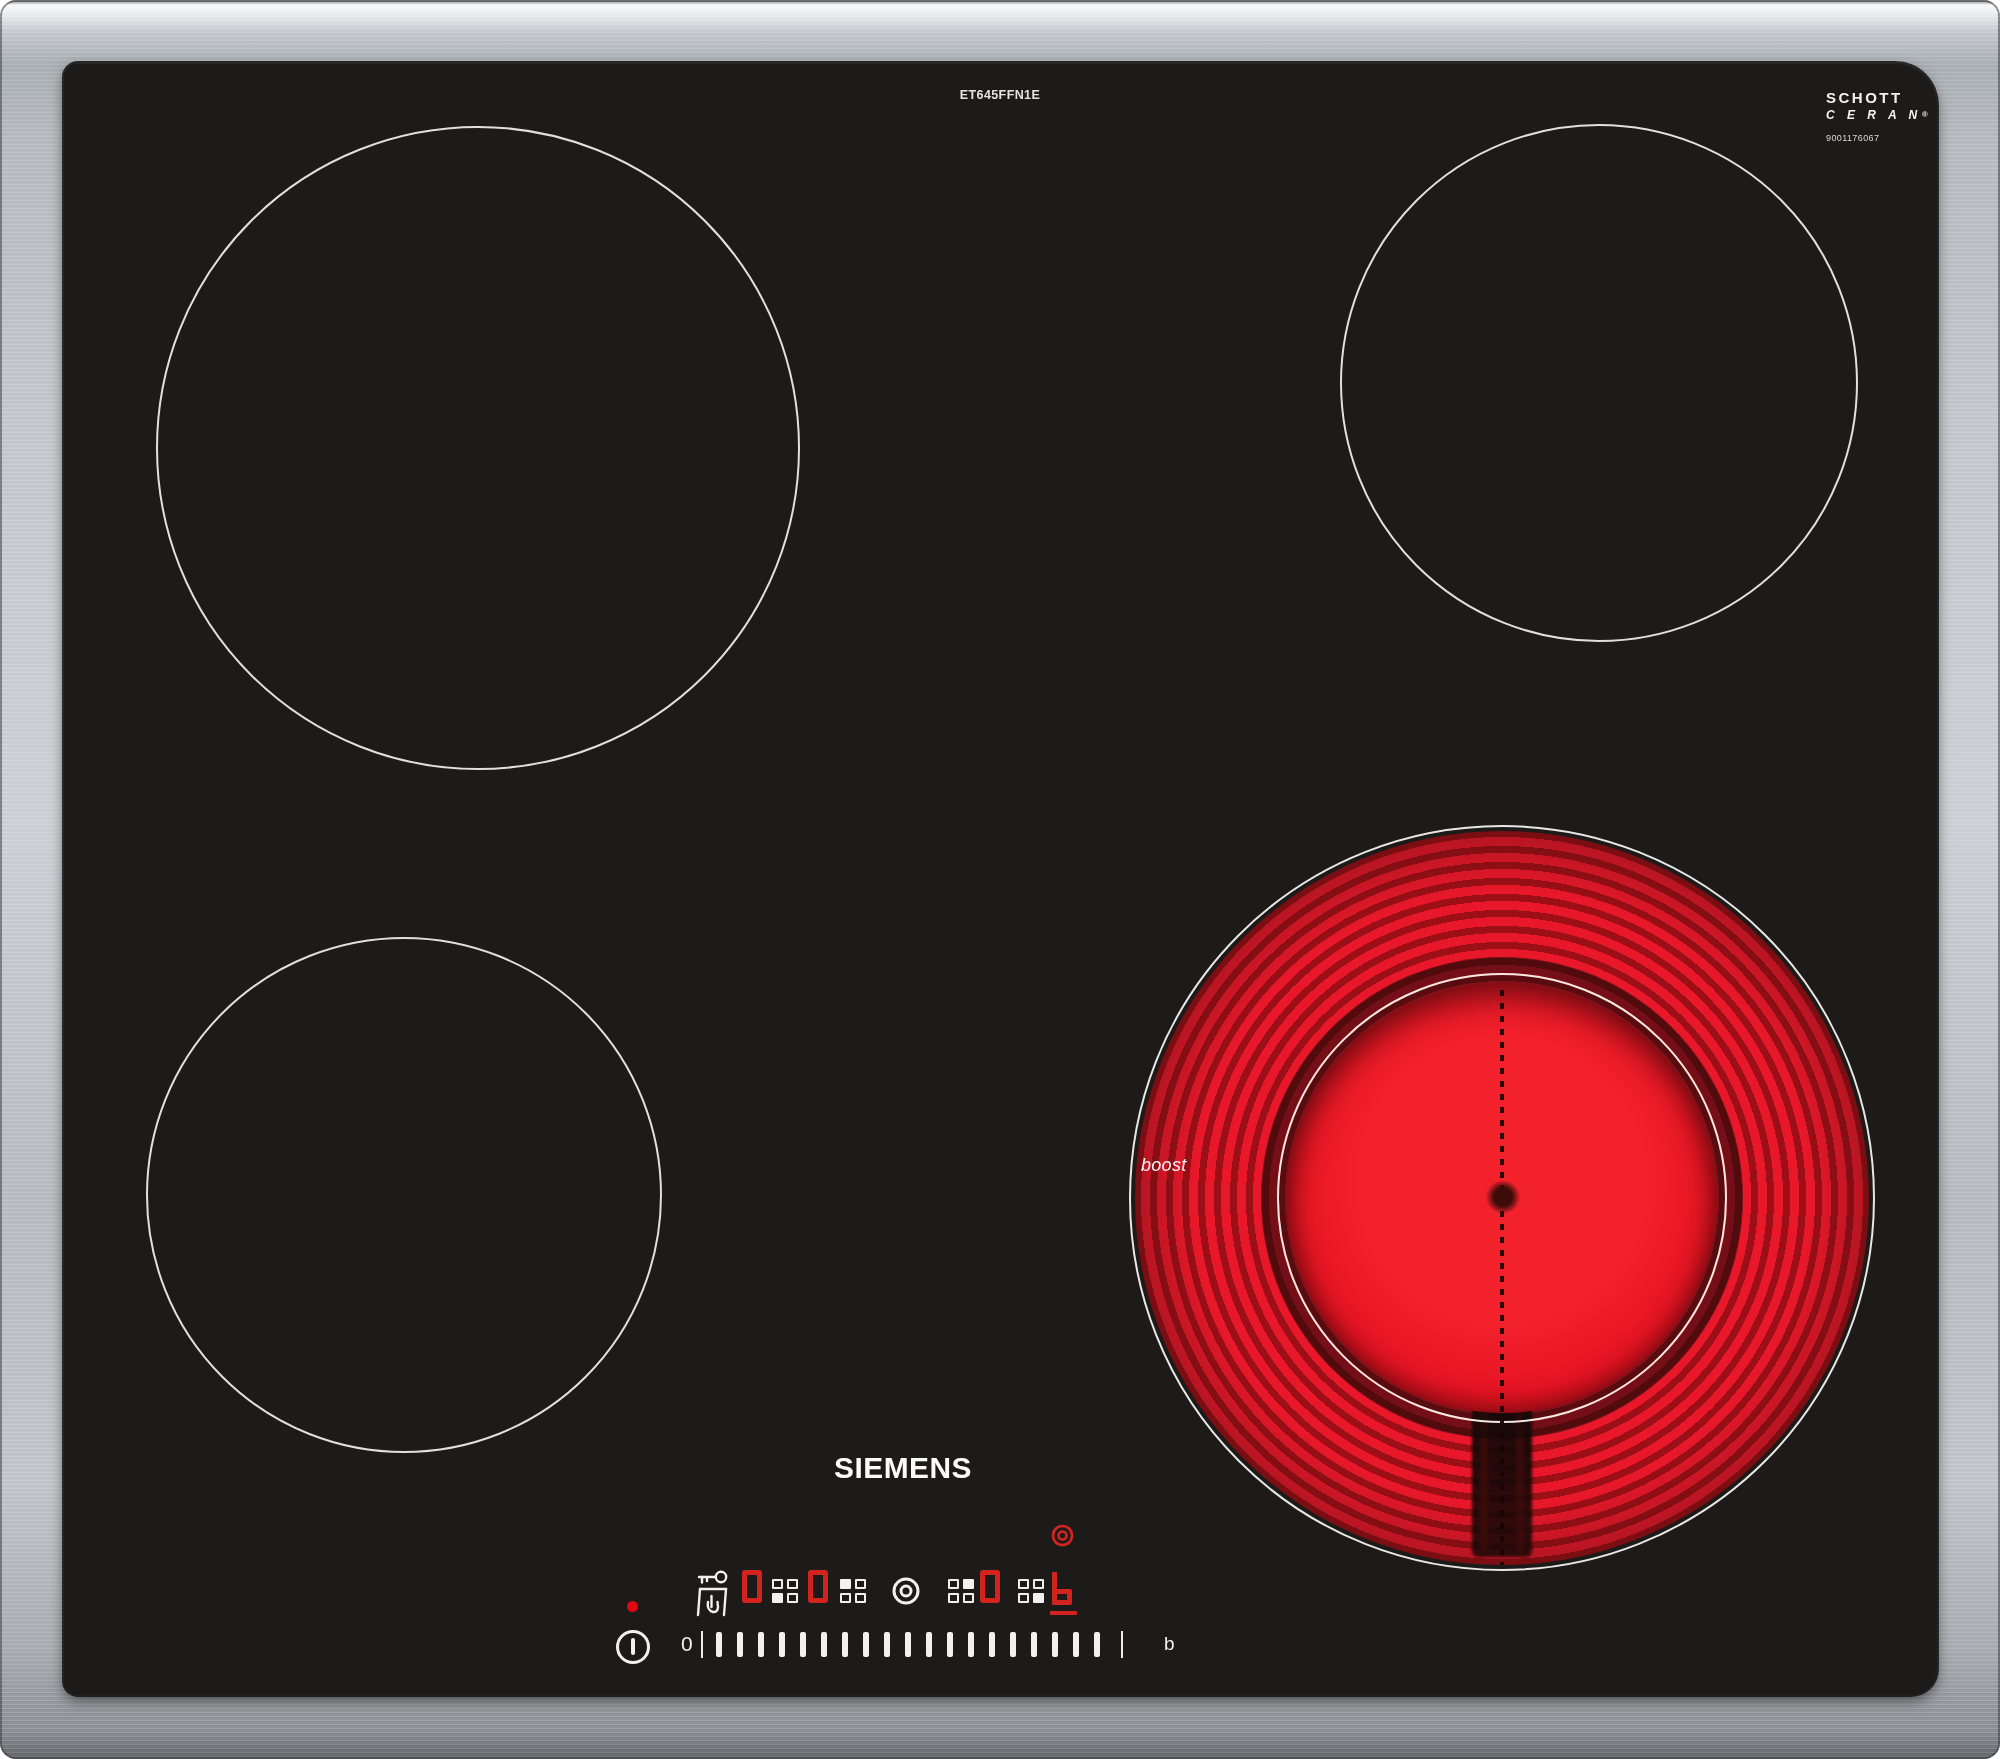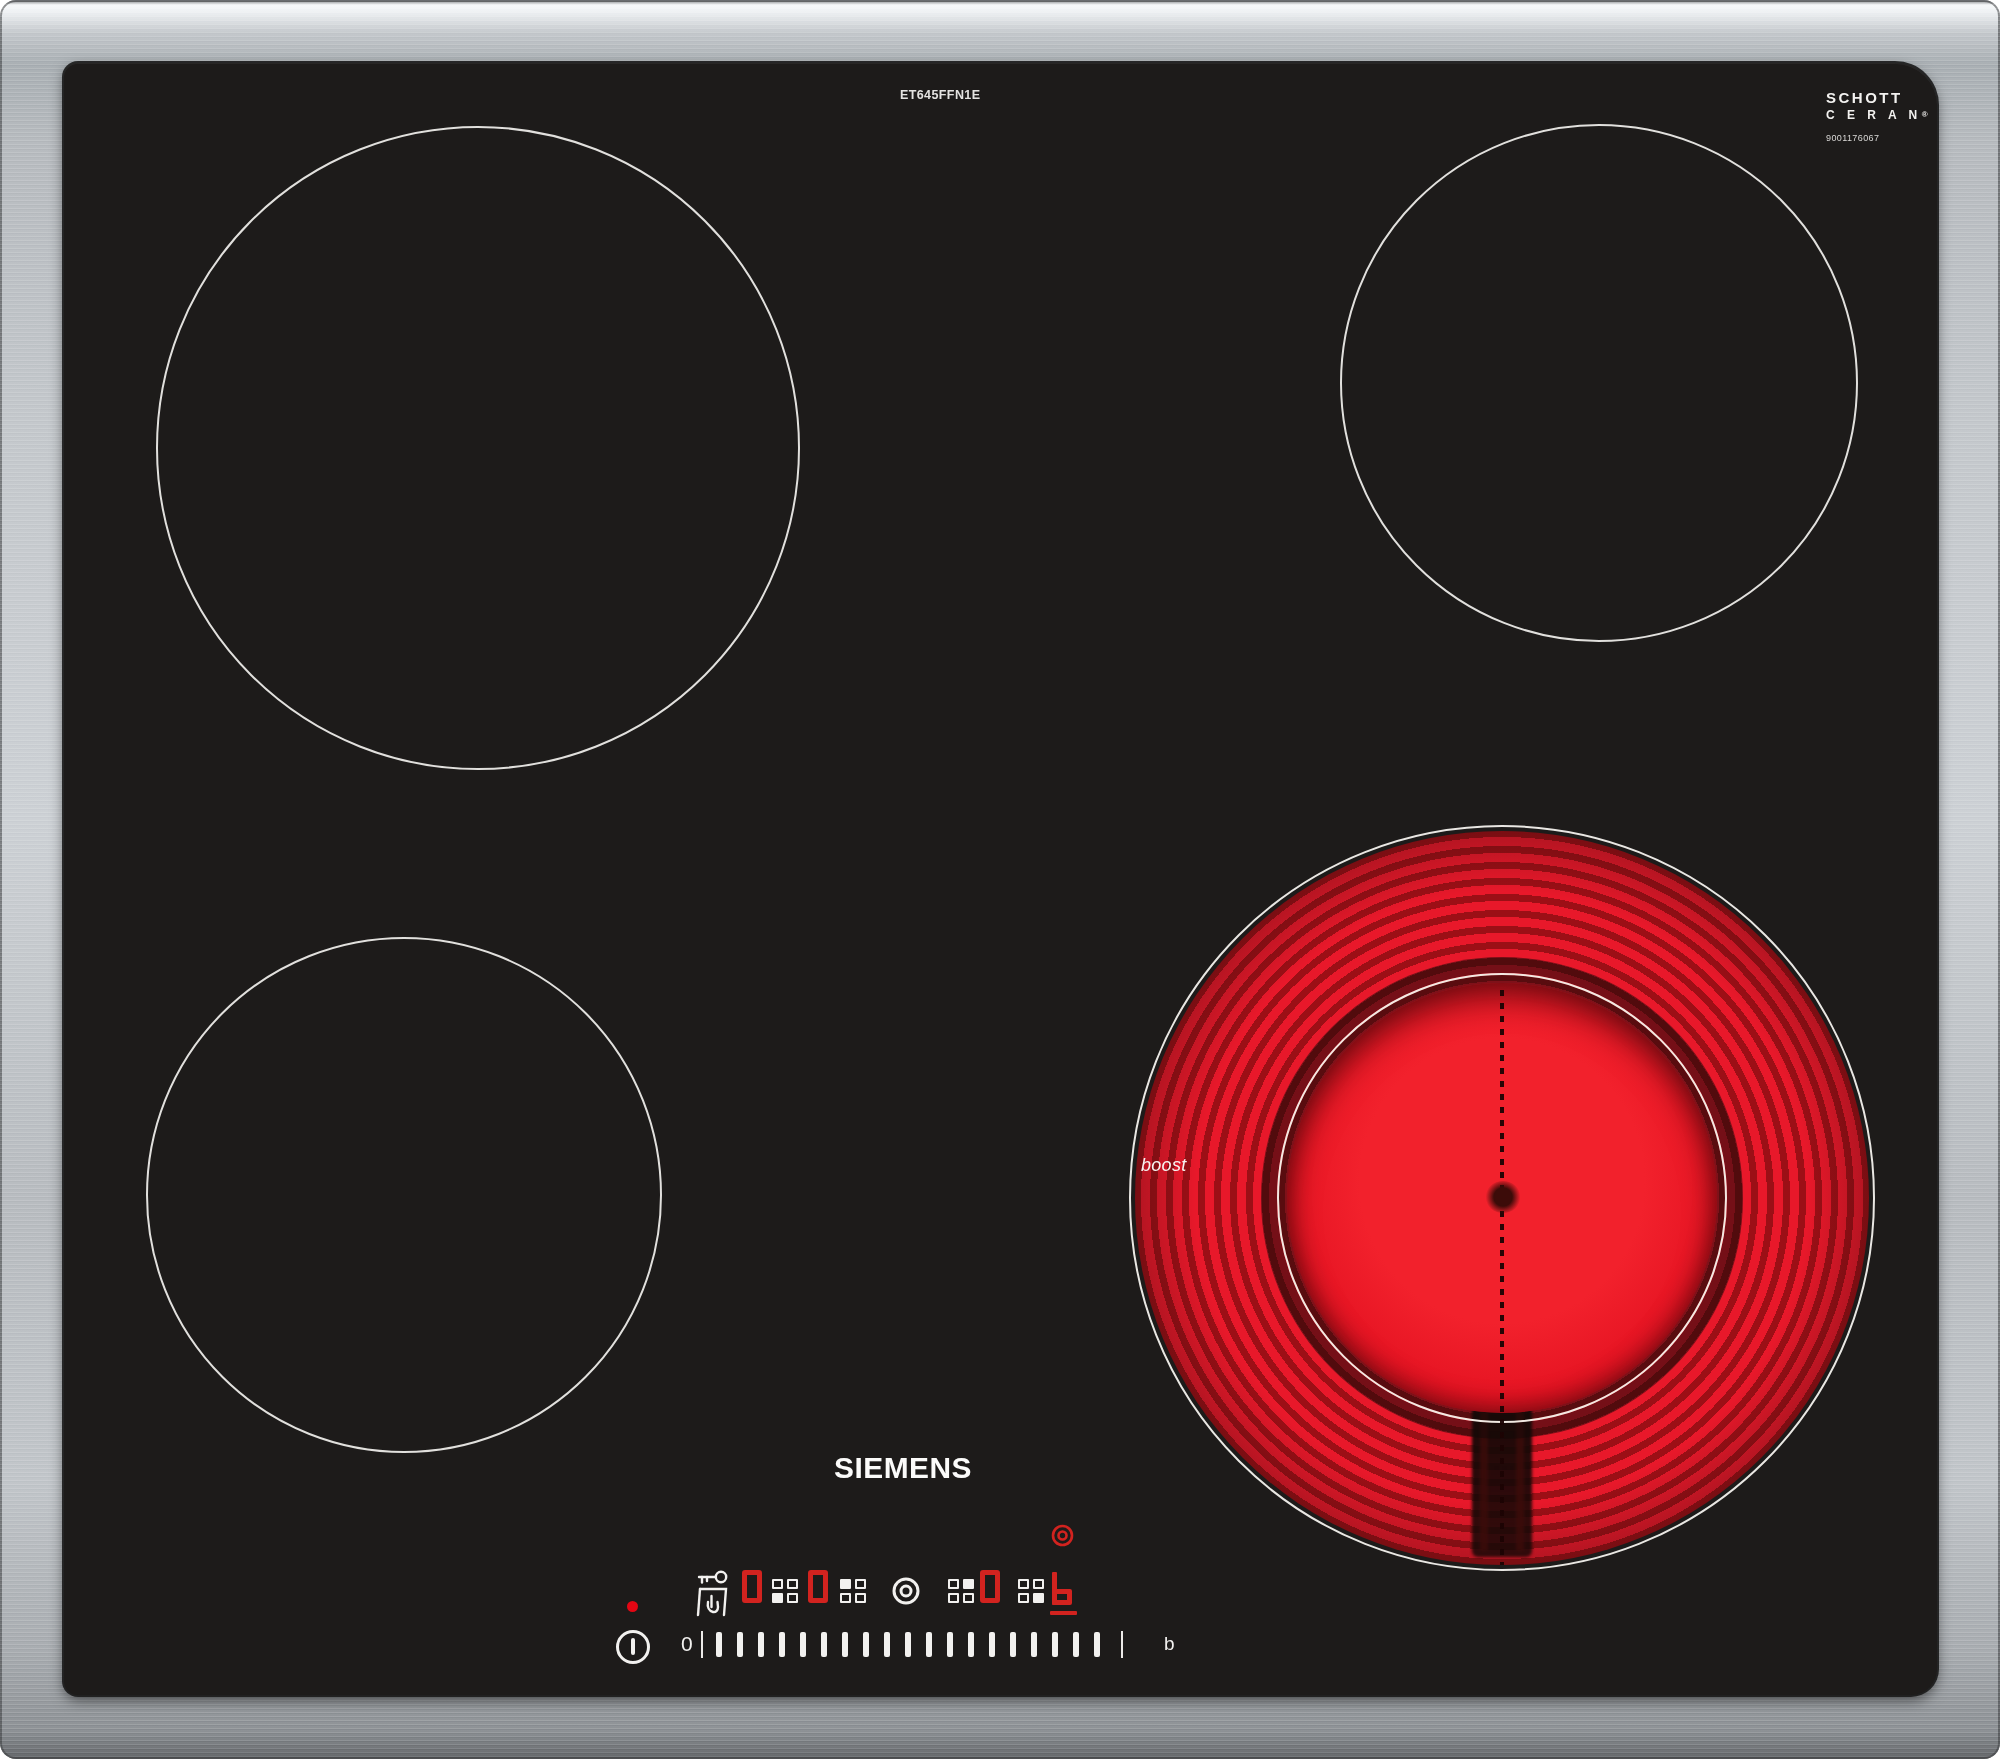--- a/index.html
+++ b/index.html
@@ -69,25 +69,25 @@
     position:absolute;left:50%;top:165px;width:4px;height:575px;transform:translateX(-50%);
     background:repeating-linear-gradient(180deg,rgba(28,3,3,.95) 0 6px,rgba(28,3,3,0) 6px 13px);
   }
   .heat-center{
     position:absolute;left:356px;top:356px;width:36px;height:32px;border-radius:50%;
     background:radial-gradient(circle,#3c0c09 0 38%,rgba(60,12,9,0) 72%);
   }
   .boost-label{position:absolute;left:12px;top:330px;color:#f7f4f2;font-size:18px;letter-spacing:.3px;font-style:italic;}
 
   
-  .model{position:absolute;left:900px;top:88px;width:200px;
+  .model{position:absolute;left:900px;top:88px;width:200px;text-align:center;
          color:#e4e3e1;font-size:12.5px;letter-spacing:.4px;font-weight:700;}
   .schott{position:absolute;left:1826px;top:90px;color:#f3f2f0;line-height:1;}
   .schott .l1{font-size:15px;font-weight:700;letter-spacing:2.5px;}
-  .schott .l2{font-size:12px;font-weight:700;letter-spacing:4.5px;margin-top:4px;}
+  .schott .l2{font-size:12px;font-weight:700;letter-spacing:4.5px;margin-top:4px;font-style:italic;}
   .schott .reg{font-size:8px;vertical-align:2px;letter-spacing:0;}
   .schott .serial{font-size:9px;color:#d9d8d6;margin-top:13px;letter-spacing:.4px;font-weight:400;}
 
   
   .siemens{position:absolute;left:834px;top:1452px;color:#fbfbfa;font-size:29px;font-weight:700;
            letter-spacing:.5px;transform:scaleX(1.03);transform-origin:left;}
 
   
   .dot-indicator{position:absolute;left:627px;top:1601px;width:11px;height:11px;border-radius:50%;background:#e30613;}
 

